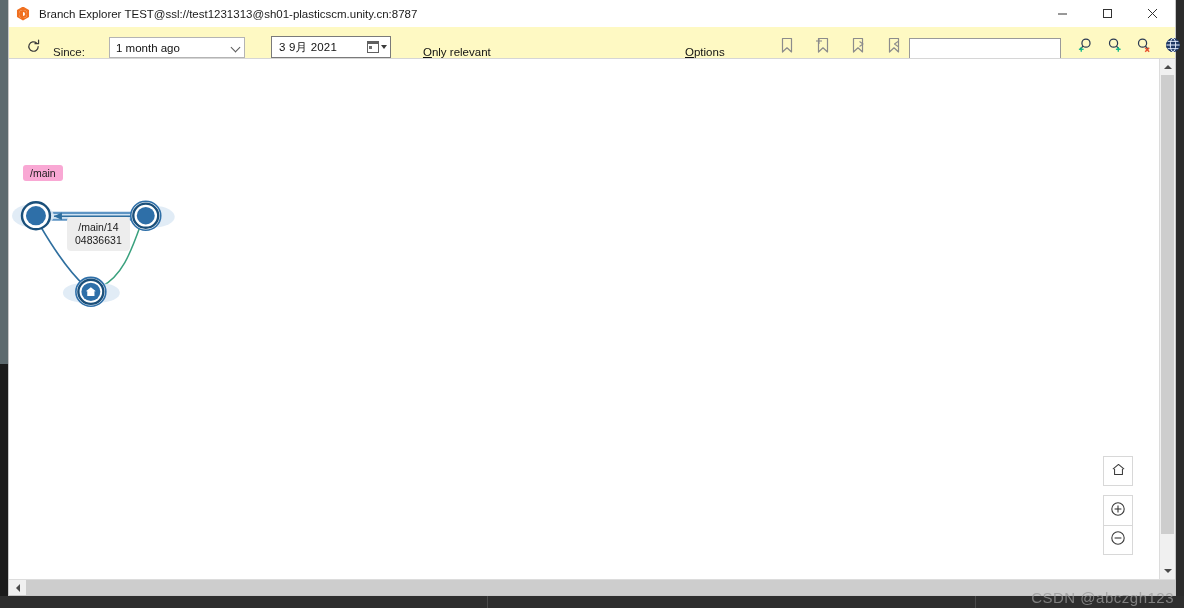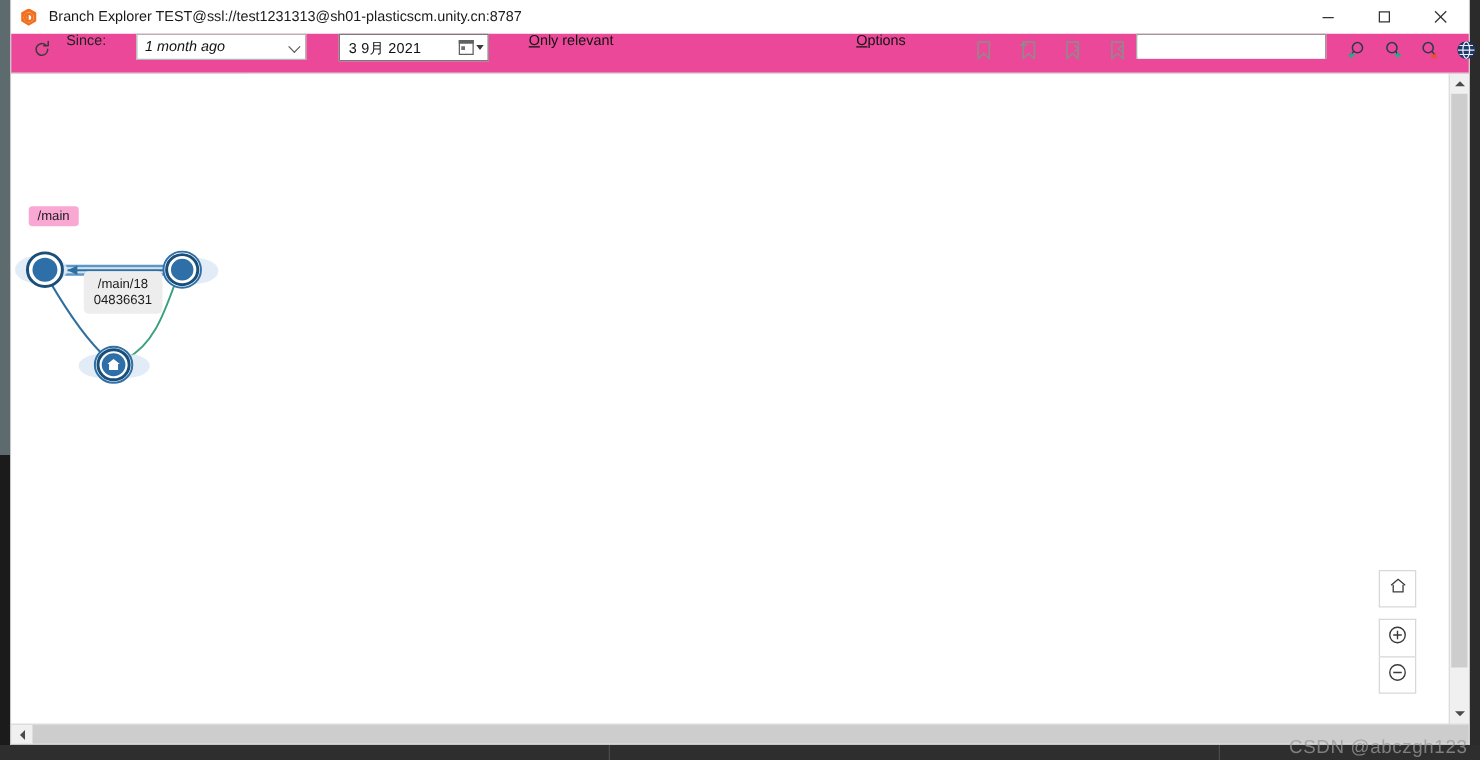--- a/index.html
+++ b/index.html
@@ -48,35 +48,35 @@
   .title-text { font-size: 11.5px; color: #1a1a1a; white-space: nowrap; }
   .wc-group { position:absolute; right:0; top:0; height:27px; display:flex; }
   .wc {
     width: 45px; height: 27px; display:flex; align-items:center; justify-content:center;
     font-size: 11px; color:#333;
   }
   .wc svg { display:block; }
 
   
   .toolbar {
-    height: 32px; flex: 0 0 32px; background:#ec4899;
+    height: 32px; flex: 0 0 32px; background:#fef9c3;
     border-bottom:1px solid #d6d6d6;
-    display:flex; align-items:flex-start; position:relative;
+    display:flex; align-items:flex-end; position:relative;
   }
   .tb-refresh {
     width:28px; height:24px; margin-left:10px;
     display:flex; align-items:center; justify-content:center;
   }
   .tb-label { font-size:11.5px; color:#222; margin-left:6px; }
   .combo {
     margin-left:24px; width:136px; height:21px; background:#fff;
     border:1px solid #b4b4b4; display:flex; align-items:center;
     padding:0 4px 0 6px; font-size:11.5px; color:#111; position:relative;
   }
-  .combo .cv { flex:1; white-space:nowrap; overflow:hidden;font-style:italic; }
+  .combo .cv { flex:1; white-space:nowrap; overflow:hidden; }
   .chev { width:9px; height:9px; position:relative; }
   .chev::before {
     content:''; position:absolute; left:1px; top:1px; width:6px; height:6px;
     border-right:1.4px solid #5a5a5a; border-bottom:1.4px solid #5a5a5a;
     transform: rotate(45deg);
   }
   .datebox {
     margin-left:26px; width:120px; height:22px; background:#fff;
     border:1px solid #7a7a7a; display:flex; align-items:center;
     padding:0 3px 0 7px; font-size:11.5px; color:#111;
@@ -356,21 +356,21 @@
             <circle cx="82" cy="221" r="15" fill="#ffffff" stroke="#2e6fa8" stroke-width="1.6"></circle>
             <circle cx="82" cy="221" r="12.5" fill="#ffffff" stroke="#1a4f7a" stroke-width="2.4"></circle>
             <circle cx="82" cy="221" r="9.5" fill="#2e6fa8"></circle>
             <path d="M82 216.2 L87 220.4 L85.6 220.4 L85.6 225.4 L78.4 225.4 L78.4 220.4 L77 220.4 Z" fill="#ffffff"></path>
           </g>
         </svg>
 
         <div class="lbl" style="left:14px; top:106px;">/main</div>
 
         <div class="lbl2" style="left:58px; top:158px;">
-          <div>/main/18</div>
+          <div>/main/14</div>
           <div>04836631</div>
         </div>
 
         <div class="zoom-ctrls">
           <div class="zc zc-home">
             <span>
               <svg width="15" height="15" viewBox="0 0 16 16">
                 <path d="M2 7.6 L8 2.6 L14 7.6" fill="none" stroke="#3a3a3a" stroke-width="1.1" stroke-linejoin="round"></path>
                 <path d="M3.8 7.2 V13.4 H12.2 V7.2" fill="none" stroke="#3a3a3a" stroke-width="1.1" stroke-linejoin="round"></path>
               </svg>

